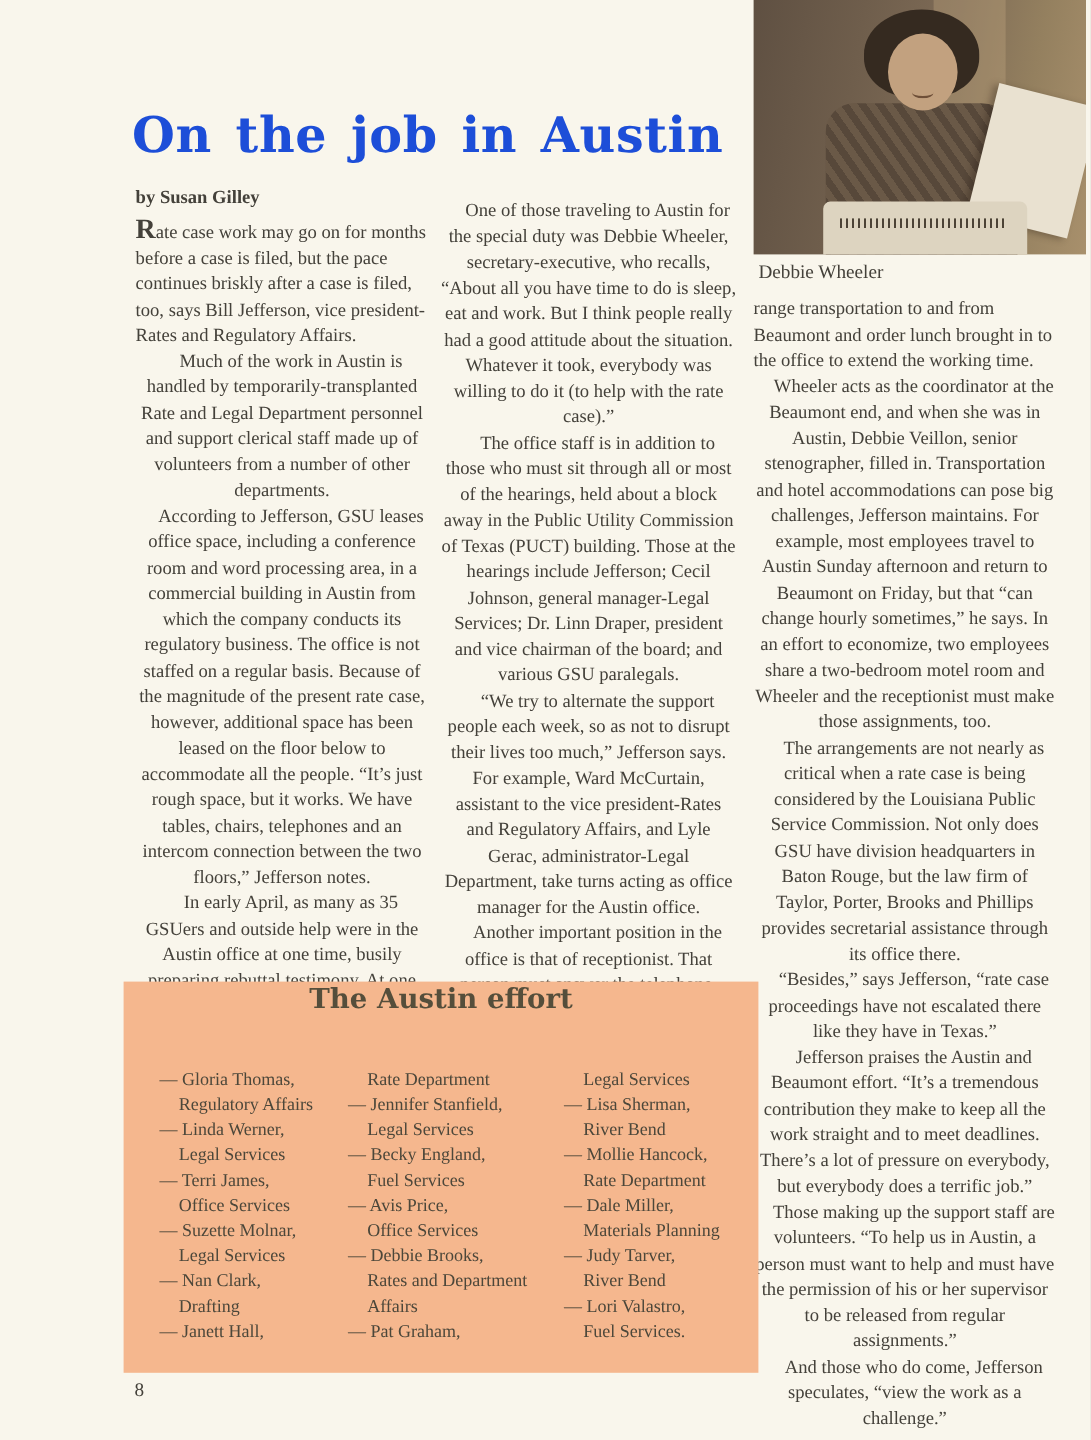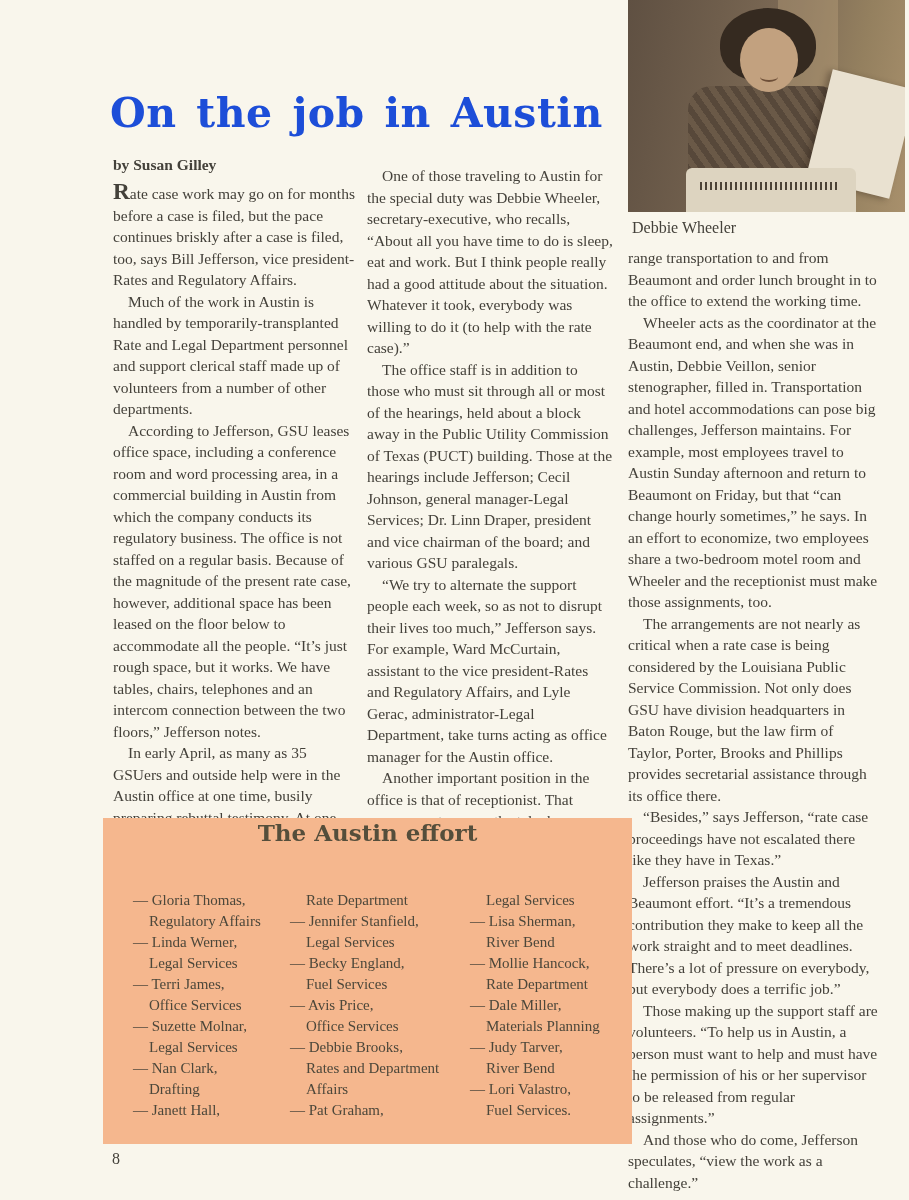--- a/index.html
+++ b/index.html
@@ -15,21 +15,21 @@
     white-space:nowrap;
   }
   .byline{
     position:absolute;left:113px;top:156px;
     font-weight:700;font-size:15.5px;
   }
   .article-col{
     position:absolute;font-size:15.5px;line-height:21.5px;text-align:left;
   }
   .article-col p{margin:0;}
-  .article-col p.ind{text-indent:15px;}
+  .article-col p.ind{text-indent:15px;text-align:center;}
   .col1{left:113px;top:180px;width:244px;}
   .col2{left:367px;top:165px;width:247px;}
   .col3{left:628px;top:247px;width:252px;}
   .col1 p:first-child::first-letter{
     font-size:1.5em;font-weight:700;line-height:1;
   }
   
   .photo{
     position:absolute;left:628px;top:0;width:277px;height:212px;
     background:linear-gradient(100deg,#5f5042 0%,#6f5e4c 30%,#7e6b56 55%,#94805f 78%,#a8906c 100%);

